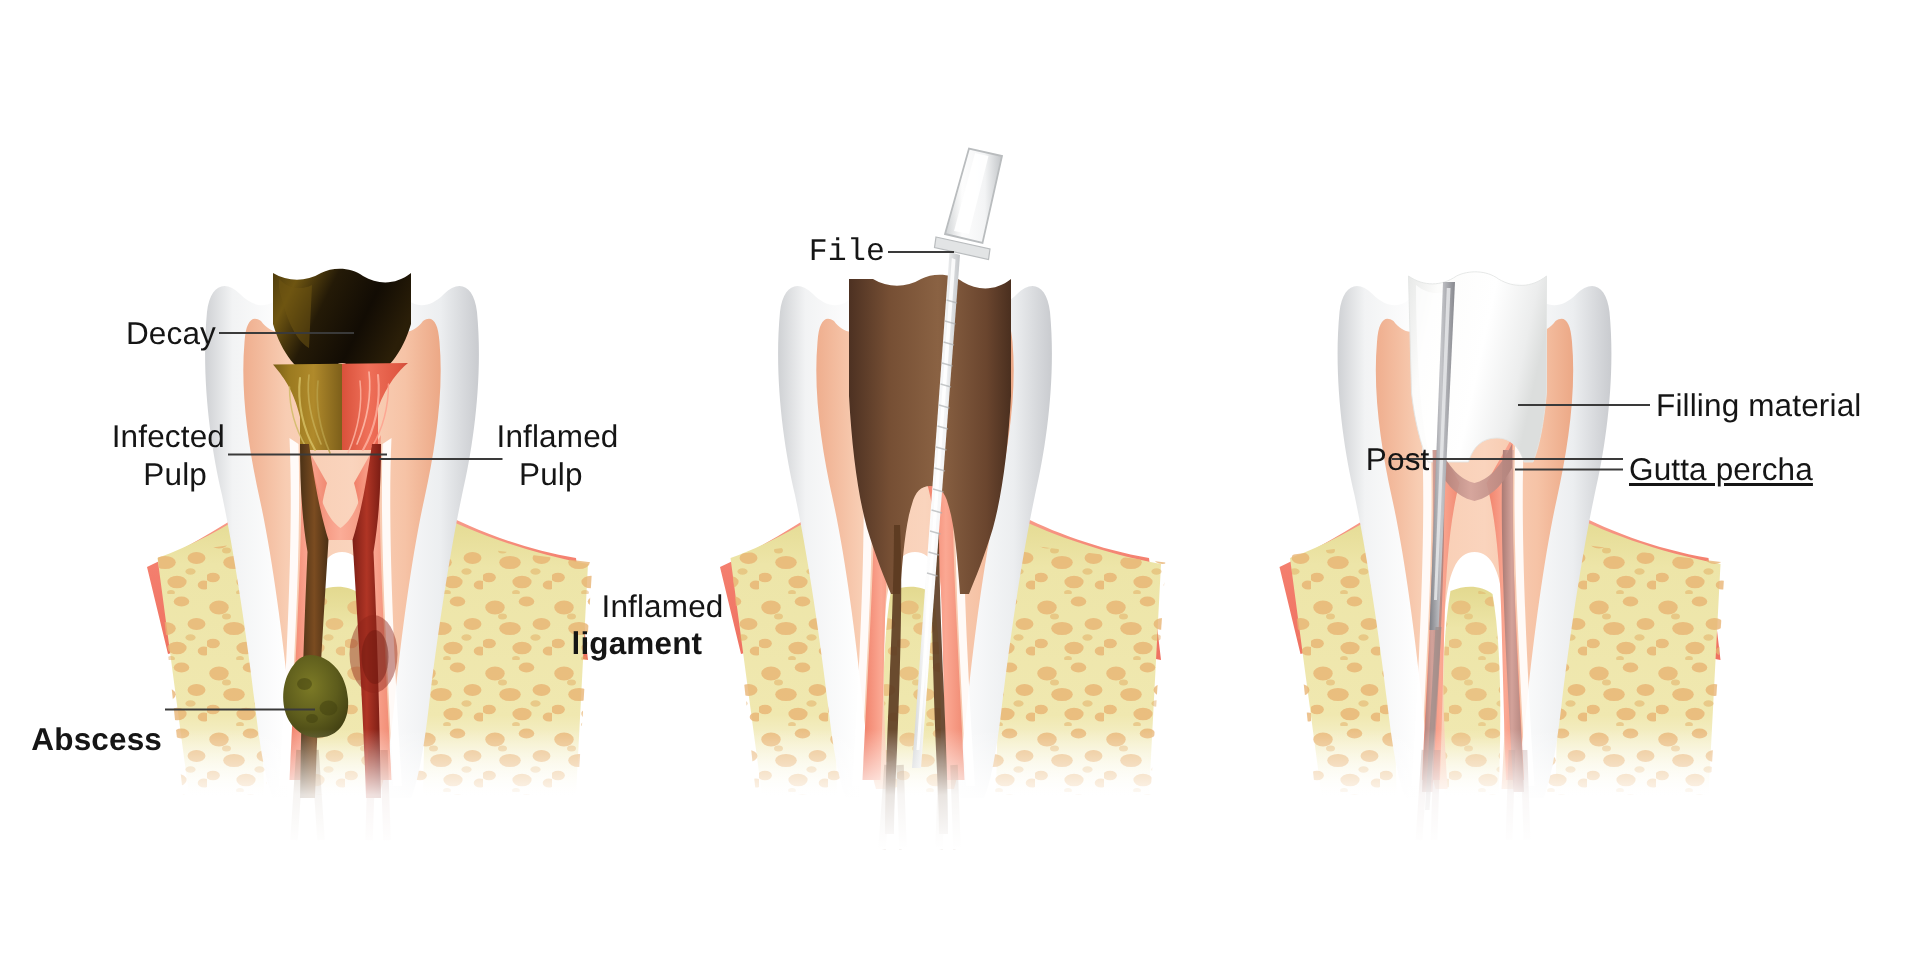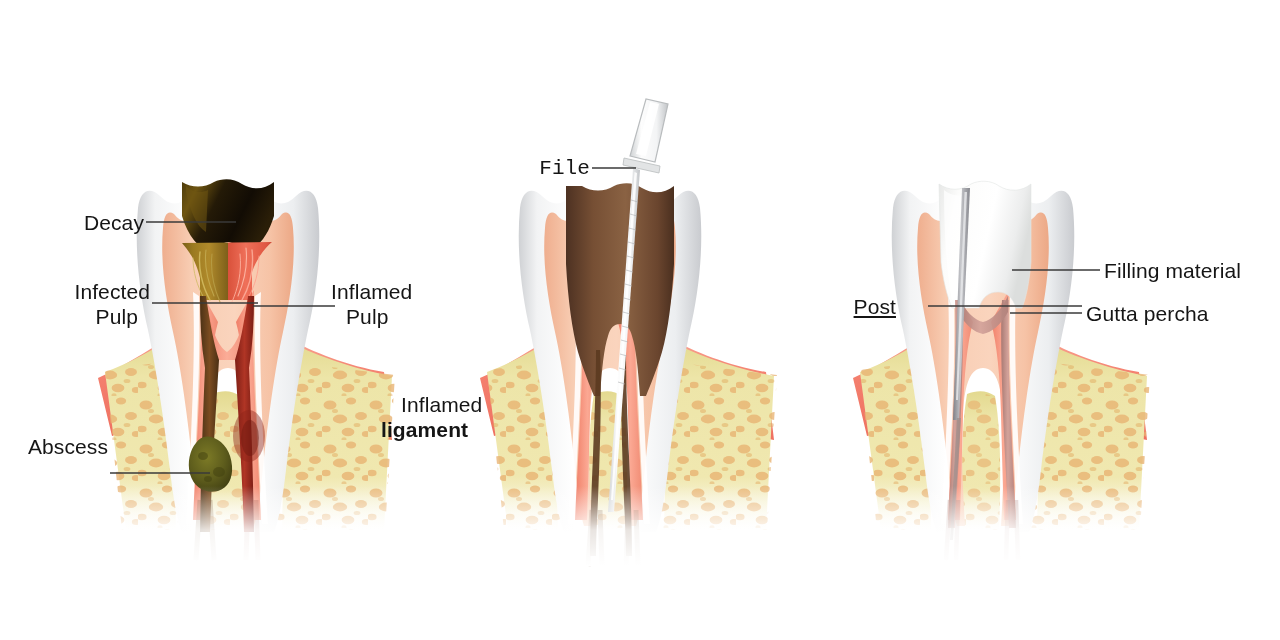--- a/index.html
+++ b/index.html
@@ -553,23 +553,23 @@
 
   <div class="lbl r" style="left:0px;top:210px;width:144px;">Decay</div>
   <div class="lbl r" style="left:0px;top:304px;width:138px;">Pulp</div>
 
   <div class="lbl l" style="left:331px;top:279px;width:160px;">Inflamed</div>
   <div class="lbl l" style="left:346px;top:304px;width:160px;">Pulp</div>
 
   <div class="lbl l" style="left:401px;top:392px;width:180px;">Inflamed</div>
   <div class="lbl l" style="left:381px;top:417px;width:180px;font-weight:bold;">ligament</div>
 
-  <div class="lbl r" style="left:0px;top:434px;width:108px;">Abscess</div>
+  <div class="lbl r" style="left:0px;top:481px;width:108px;font-weight:bold;">Abscess</div>
 
   <div class="lbl r" style="left:460px;top:156px;width:130px;font-family:Liberation Mono, monospace;">File</div>
 
   <div class="lbl l" style="left:1104px;top:258px;width:180px;">Filling material</div>
 
-  <div class="lbl r" style="left:780px;top:294px;width:116px;text-decoration:underline;">Post</div>
-
-  <div class="lbl l" style="left:1086px;top:301px;width:180px;">Gutta percha</div>
+  <div class="lbl r" style="left:837px;top:294px;width:116px;">Post</div>
+
+  <div class="lbl l" style="left:1086px;top:301px;width:180px;text-decoration:underline;">Gutta percha</div>
 
 </div>
 
 </body></html>

